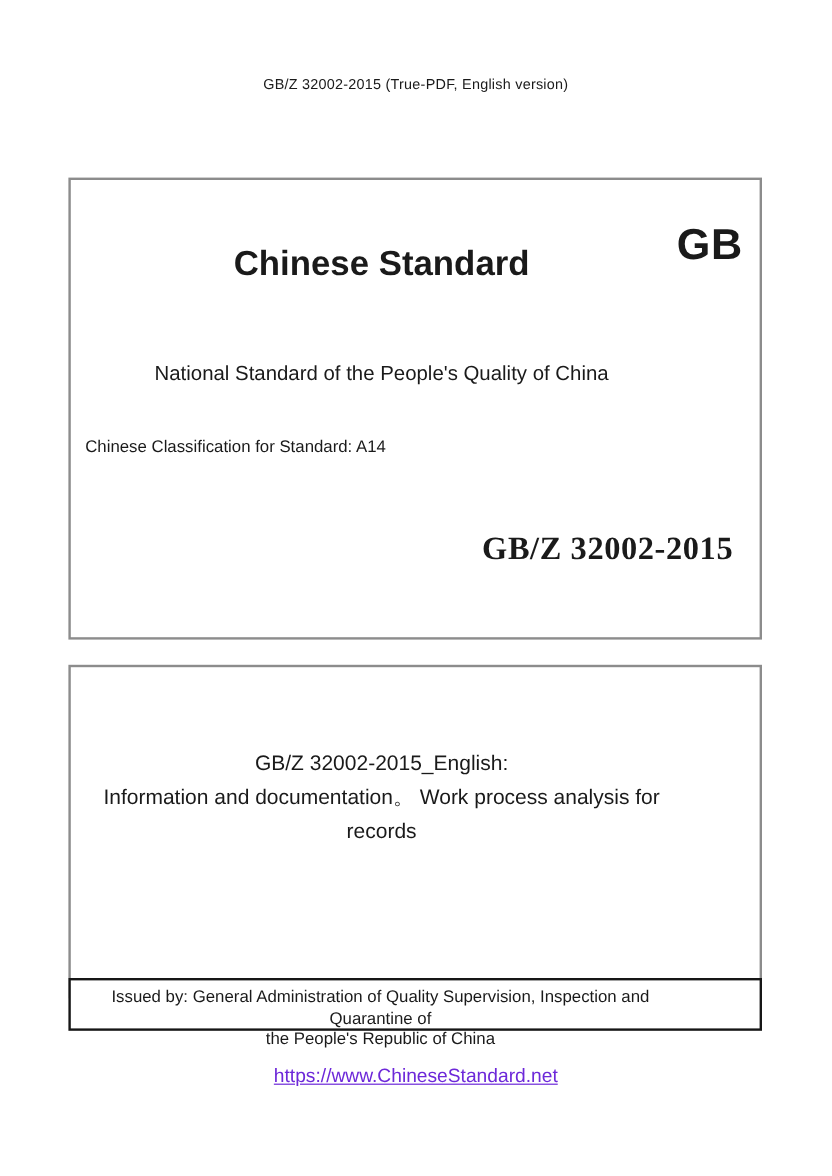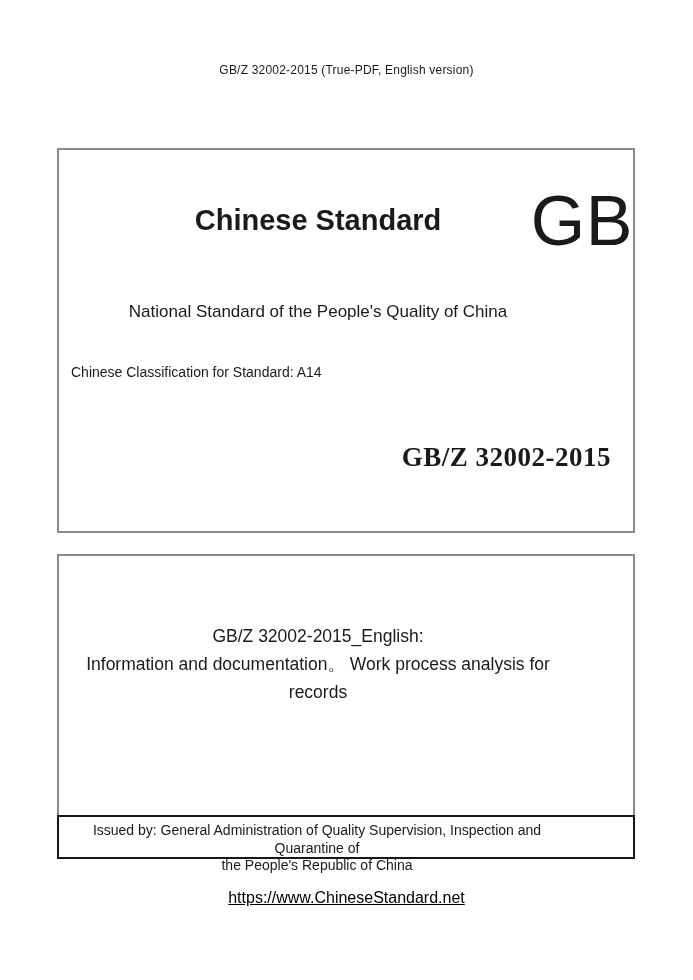--- a/index.html
+++ b/index.html
@@ -37,23 +37,23 @@
   
   .brand-title {
     position: absolute;
     top: 54px; left: 0; right: 56px;
     text-align: center;
     font-size: 29px;
     font-weight: bold;
   }
   .gb-logo {
     position: absolute;
-    top: 36px; right: 0;
-    font-size: 70px;
-    font-weight: normal;
+    top: 36px; right: 14px;
+    font-size: 36px;
+    font-weight: bold;
     line-height: 1;
     letter-spacing: 0.5px;
   }
   .subtitle {
     position: absolute;
     top: 152px; left: 0; right: 56px;
     text-align: center;
     font-size: 17px;
   }
   .classification {
@@ -97,21 +97,21 @@
     line-height: 17.5px;
   }
 
   .footer-link-wrap {
     position: absolute;
     top: 889px; left: 0; width: 100%;
     text-align: center;
     font-size: 16px;
   }
   .footer-link-wrap a {
-    color: #000000;
+    color: #6d28d9;
     text-decoration: underline;
     cursor: pointer;
   }
 </style>
 </head>
 <body>
 
 <div class="page">
 
   <div class="doc-header">GB/Z 32002-2015 (True-PDF, English version)</div>

